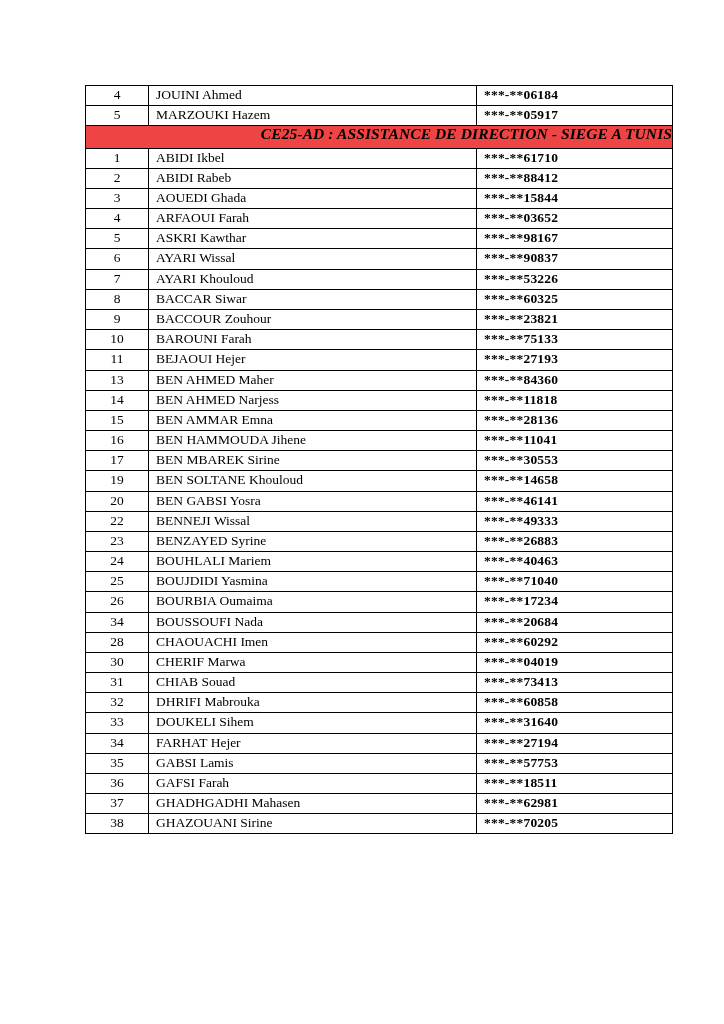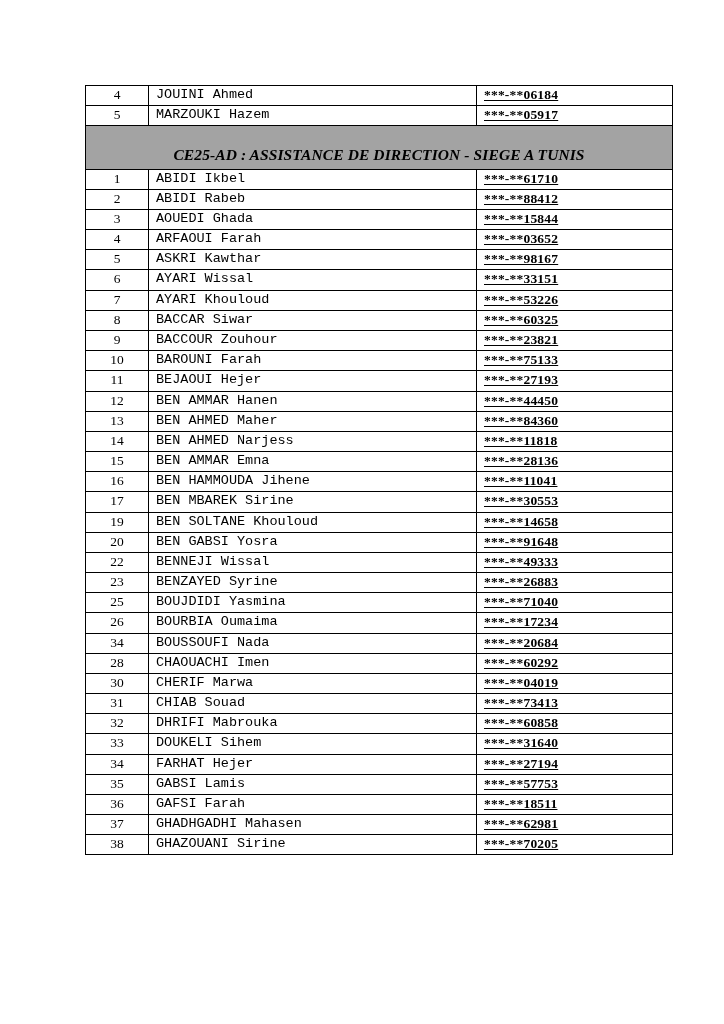--- a/index.html
+++ b/index.html
@@ -37,36 +37,34 @@
     height: 14px;
     vertical-align: middle;
   }
   .col-num {
     width: 62px;
     text-align: center;
   }
   .col-name {
     width: 320px;
     padding-left: 7px !important;
-    font-family: Liberation Mono, monospace;
   }
   .col-id {
     width: 188px;
     padding-left: 7px !important;
     font-weight: bold;
     letter-spacing: 0.2px;
-    text-decoration: underline;
   }
   .section-row td {
-    background: #a3a3a3;
-    text-align: center;
+    background: #ef4444;
+    text-align: right;
     font-weight: bold;
     font-style: italic;
     font-size: 15.5px;
-    padding: 21px 0 5px 0;
+    padding: 0 0 5px 0;
     letter-spacing: 0.1px;
   }
 </style>
 </head>
 <body>
 
 <div class="page">
   <table class="doc-table">
     <tbody>
         <tr>
@@ -103,21 +101,21 @@
           <td class="col-id">***-**03652</td>
         </tr>
         <tr>
           <td class="col-num">5</td>
           <td class="col-name">ASKRI Kawthar</td>
           <td class="col-id">***-**98167</td>
         </tr>
         <tr>
           <td class="col-num">6</td>
           <td class="col-name">AYARI Wissal</td>
-          <td class="col-id">***-**33151</td>
+          <td class="col-id">***-**90837</td>
         </tr>
         <tr>
           <td class="col-num">7</td>
           <td class="col-name">AYARI Khouloud</td>
           <td class="col-id">***-**53226</td>
         </tr>
         <tr>
           <td class="col-num">8</td>
           <td class="col-name">BACCAR Siwar</td>
           <td class="col-id">***-**60325</td>
@@ -131,25 +129,20 @@
           <td class="col-num">10</td>
           <td class="col-name">BAROUNI Farah</td>
           <td class="col-id">***-**75133</td>
         </tr>
         <tr>
           <td class="col-num">11</td>
           <td class="col-name">BEJAOUI Hejer</td>
           <td class="col-id">***-**27193</td>
         </tr>
         <tr>
-          <td class="col-num">12</td>
-          <td class="col-name">BEN  AMMAR Hanen</td>
-          <td class="col-id">***-**44450</td>
-        </tr>
-        <tr>
           <td class="col-num">13</td>
           <td class="col-name">BEN AHMED Maher</td>
           <td class="col-id">***-**84360</td>
         </tr>
         <tr>
           <td class="col-num">14</td>
           <td class="col-name">BEN AHMED Narjess</td>
           <td class="col-id">***-**11818</td>
         </tr>
         <tr>
@@ -168,31 +161,36 @@
           <td class="col-id">***-**30553</td>
         </tr>
         <tr>
           <td class="col-num">19</td>
           <td class="col-name">BEN SOLTANE Khouloud</td>
           <td class="col-id">***-**14658</td>
         </tr>
         <tr>
           <td class="col-num">20</td>
           <td class="col-name">BEN GABSI Yosra</td>
-          <td class="col-id">***-**91648</td>
+          <td class="col-id">***-**46141</td>
         </tr>
         <tr>
           <td class="col-num">22</td>
           <td class="col-name">BENNEJI Wissal</td>
           <td class="col-id">***-**49333</td>
         </tr>
         <tr>
           <td class="col-num">23</td>
           <td class="col-name">BENZAYED Syrine</td>
           <td class="col-id">***-**26883</td>
+        </tr>
+        <tr>
+          <td class="col-num">24</td>
+          <td class="col-name">BOUHLALI Mariem</td>
+          <td class="col-id">***-**40463</td>
         </tr>
         <tr>
           <td class="col-num">25</td>
           <td class="col-name">BOUJDIDI Yasmina</td>
           <td class="col-id">***-**71040</td>
         </tr>
         <tr>
           <td class="col-num">26</td>
           <td class="col-name">BOURBIA  Oumaima</td>
           <td class="col-id">***-**17234</td>

